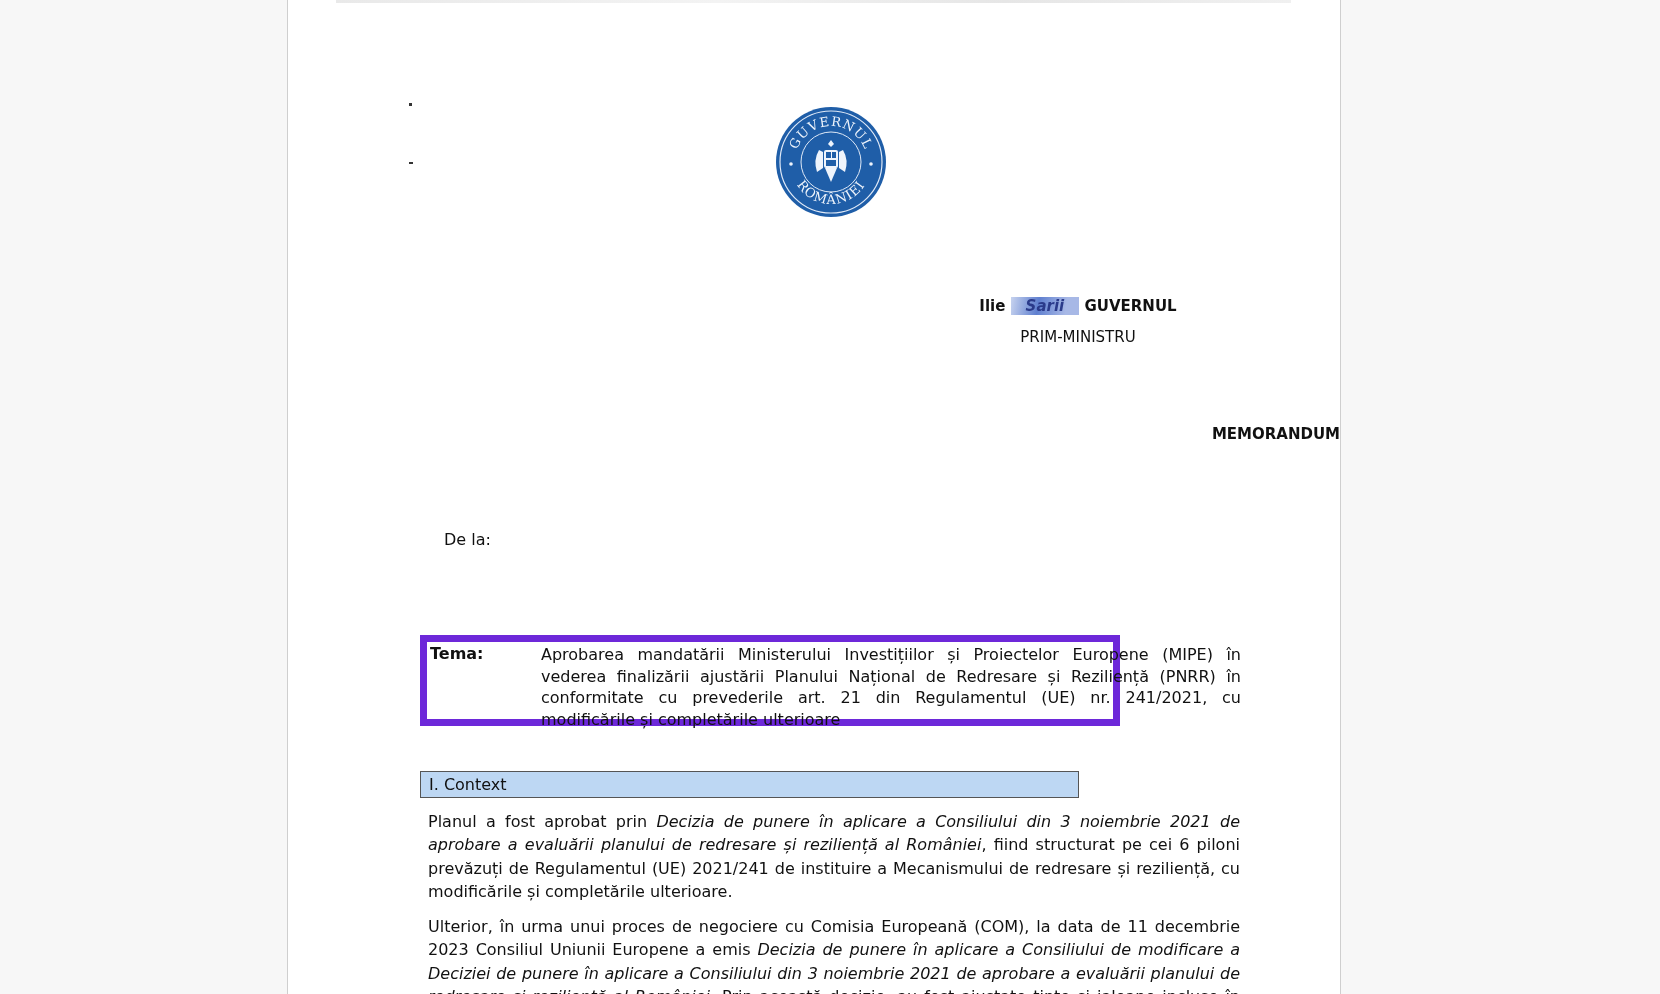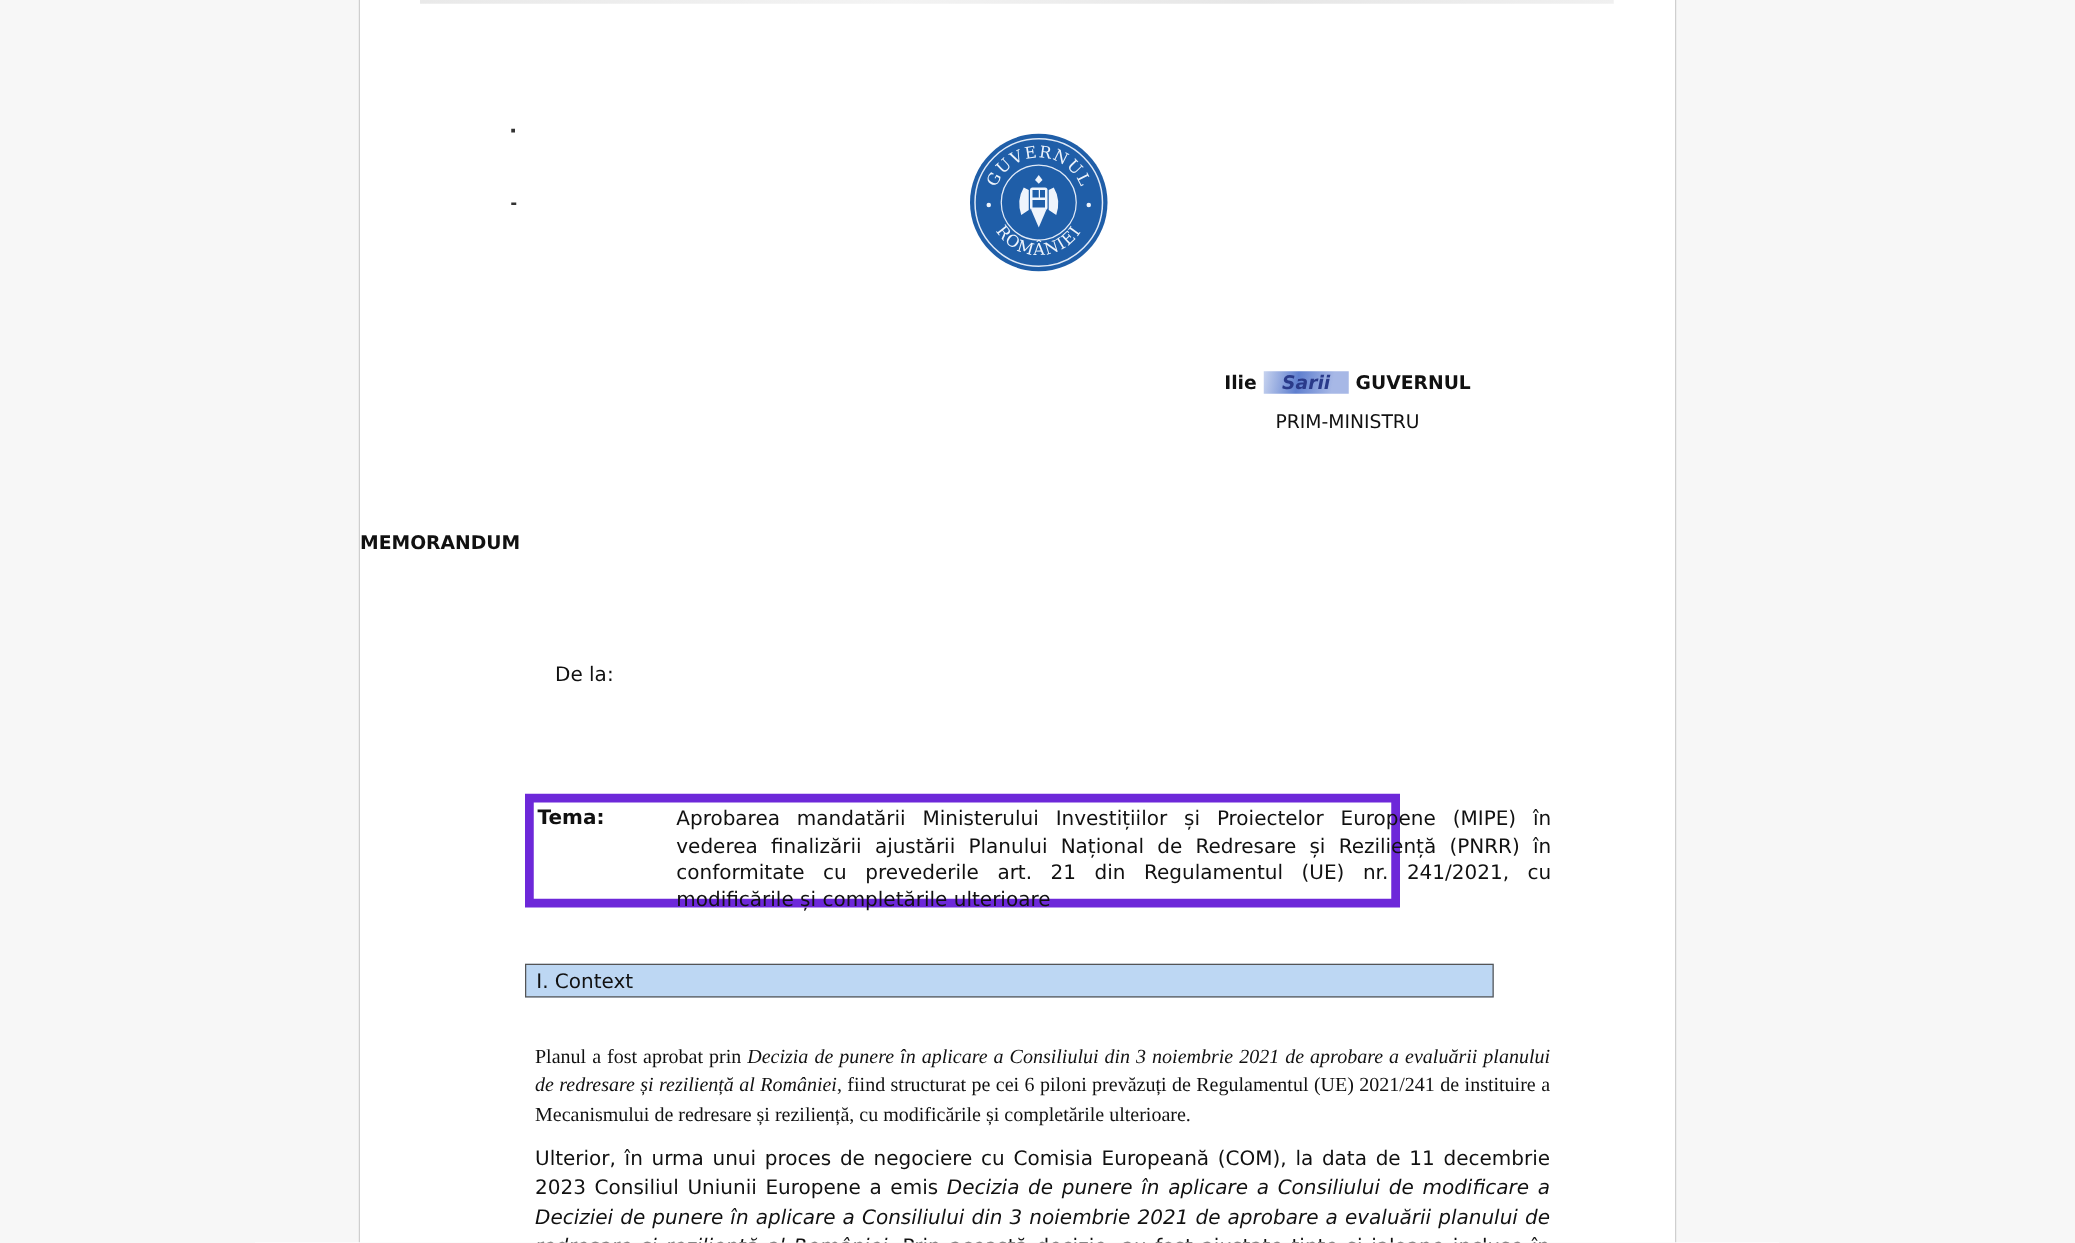--- a/index.html
+++ b/index.html
@@ -36,48 +36,48 @@
   .sig-scribble {
     display:inline-block; padding:0 15px;
     background:linear-gradient(100deg,#c7d3ef,#5f7fcf 40%,#a7b8e6 80%);
     color:#2a3a8a; font-style:italic;
   }
   .signature-role {
     left:660px; top:328px; width:260px; text-align:center;
     font-weight:normal; font-size:15px;
   }
   .memo-title {
-    left:0; width:1052px; top:425px; text-align:left;
+    left:0; width:1052px; top:425px; text-align:right;
     font-weight:bold; font-size:15px;
   }
   .from-label { left:156px; top:530px; font-size:16px; }
   .from-value { left:254px; top:530px; font-size:16px; }
   .tema-box {
     left:132px; top:635px; width:700px; height:91px;
     border:7px solid #6d28d9; box-sizing:border-box;
   }
   .tema-label {
     position:absolute; left:3px; top:2px; font-weight:bold; font-size:16px;
   }
   .tema-text {
     position:absolute; left:114px; top:2px; width:700px;
     font-size:16px; line-height:21.5px; text-align:justify;
   }
   .context-bar {
-    left:132px; top:771px; width:775px; height:27px;
+    left:132px; top:771px; width:659px; height:27px;
     background:#bdd7f3; border:1px solid #555; box-sizing:border-box;
   }
   .context-label {
     position:absolute; left:8px; top:3px; font-size:16px;
   }
   .para {
     left:140px; width:812px; font-size:16px; line-height:23.3px;
     text-align:justify;
   }
-  .para1 { top:834px;font-family:Liberation Serif, serif; }
+  .para1 { top:810px; }
   .para2 { top:915px; }
   em { font-style:italic; }
 </style>
 </head>
 <body>
 
 <div class="page">
   <div class="top-scan"></div>
 
 

